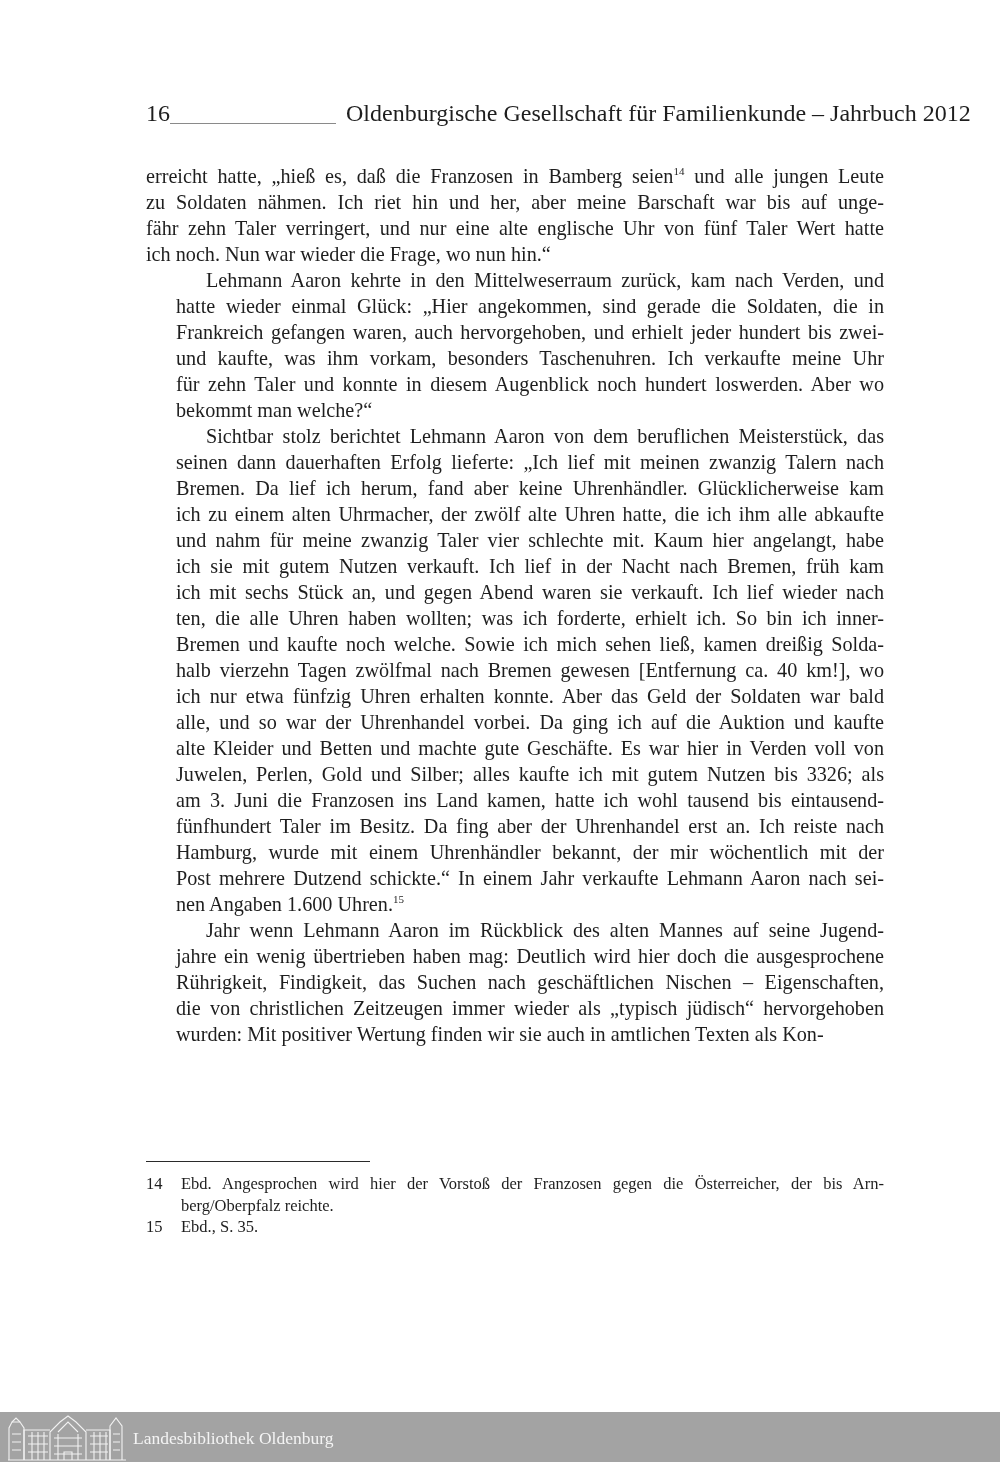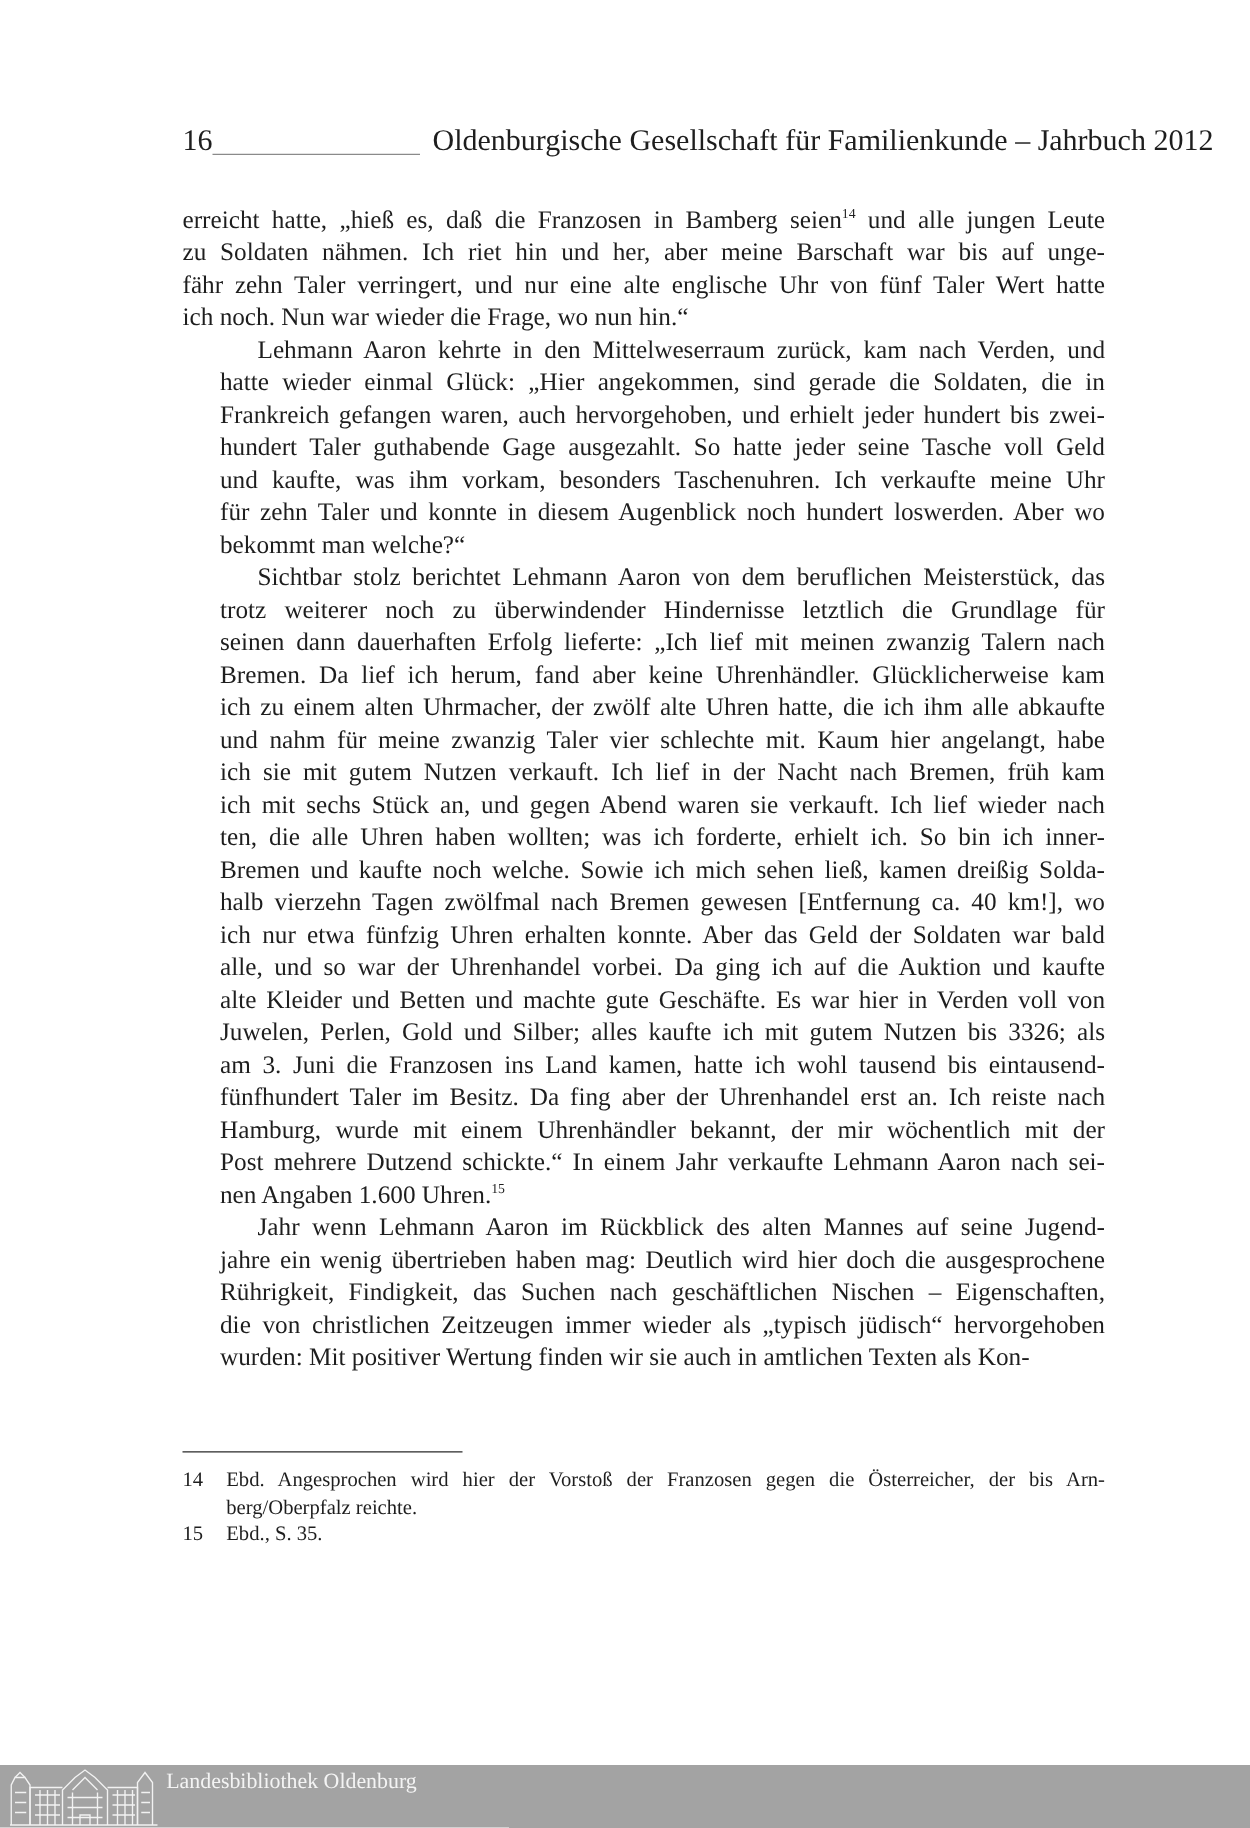--- a/index.html
+++ b/index.html
@@ -98,21 +98,21 @@
       white-space: nowrap;
     }
     .footer-bar {
       position: absolute;
       left: 0;
       top: 1412px;
       width: 1000px;
       height: 50px;
       background: #a3a3a3;
       display: flex;
-      align-items: flex-start;
+      align-items: center;
     }
     .footer-logo {
       width: 124px;
       height: 50px;
       margin-left: 6px;
     }
     .footer-label {
       color: #f4f4f4;
       font-size: 17.5px;
       margin-left: 3px;
@@ -132,28 +132,26 @@
     <div class="para">
       <span class="line"><span>erreicht hatte, „hieß es, daß die Franzosen in Bamberg seien</span><sup>14</sup><span> und alle jungen Leute</span></span>
       <span class="line"><span>zu Soldaten nähmen. Ich riet hin und her, aber meine Barschaft war bis auf unge-</span></span>
       <span class="line"><span>fähr zehn Taler verringert, und nur eine alte englische Uhr von fünf Taler Wert hatte</span></span>
       <span class="line last"><span>ich noch. Nun war wieder die Frage, wo nun hin.“</span></span>
     </div>
     <div class="para indent">
       <span class="line" style="padding-left: 30px; font-family: Liberation Serif, serif;"><span>Lehmann Aaron kehrte in den Mittelweserraum zurück, kam nach Verden, und</span></span>
       <span class="line"><span>hatte wieder einmal Glück: „Hier angekommen, sind gerade die Soldaten, die in</span></span>
       <span class="line"><span>Frankreich gefangen waren, auch hervorgehoben, und erhielt jeder hundert bis zwei-</span></span>
-      <span class="line"><span>hundert Taler guthabende Gage ausgezahlt. So hatte jeder seine Tasche voll Geld</span></span>
       <span class="line"><span>und kaufte, was ihm vorkam, besonders Taschenuhren. Ich verkaufte meine Uhr</span></span>
       <span class="line"><span>für zehn Taler und konnte in diesem Augenblick noch hundert loswerden. Aber wo</span></span>
       <span class="line last"><span>bekommt man welche?“</span></span>
     </div>
     <div class="para indent">
       <span class="line" style="padding-left: 30px;"><span>Sichtbar stolz berichtet Lehmann Aaron von dem beruflichen Meisterstück, das</span></span>
-      <span class="line"><span>trotz weiterer noch zu überwindender Hindernisse letztlich die Grundlage für</span></span>
       <span class="line"><span>seinen dann dauerhaften Erfolg lieferte: „Ich lief mit meinen zwanzig Talern nach</span></span>
       <span class="line"><span>Bremen. Da lief ich herum, fand aber keine Uhrenhändler. Glücklicherweise kam</span></span>
       <span class="line"><span>ich zu einem alten Uhrmacher, der zwölf alte Uhren hatte, die ich ihm alle abkaufte</span></span>
       <span class="line"><span>und nahm für meine zwanzig Taler vier schlechte mit. Kaum hier angelangt, habe</span></span>
       <span class="line"><span>ich sie mit gutem Nutzen verkauft. Ich lief in der Nacht nach Bremen, früh kam</span></span>
       <span class="line"><span>ich mit sechs Stück an, und gegen Abend waren sie verkauft. Ich lief wieder nach</span></span>
       <span class="line"><span>ten, die alle Uhren haben wollten; was ich forderte, erhielt ich. So bin ich inner-</span></span>
       <span class="line"><span>Bremen und kaufte noch welche. Sowie ich mich sehen ließ, kamen dreißig Solda-</span></span>
       <span class="line"><span>halb vierzehn Tagen zwölfmal nach Bremen gewesen [Entfernung ca. 40 km!], wo</span></span>
       <span class="line"><span>ich nur etwa fünfzig Uhren erhalten konnte. Aber das Geld der Soldaten war bald</span></span>

